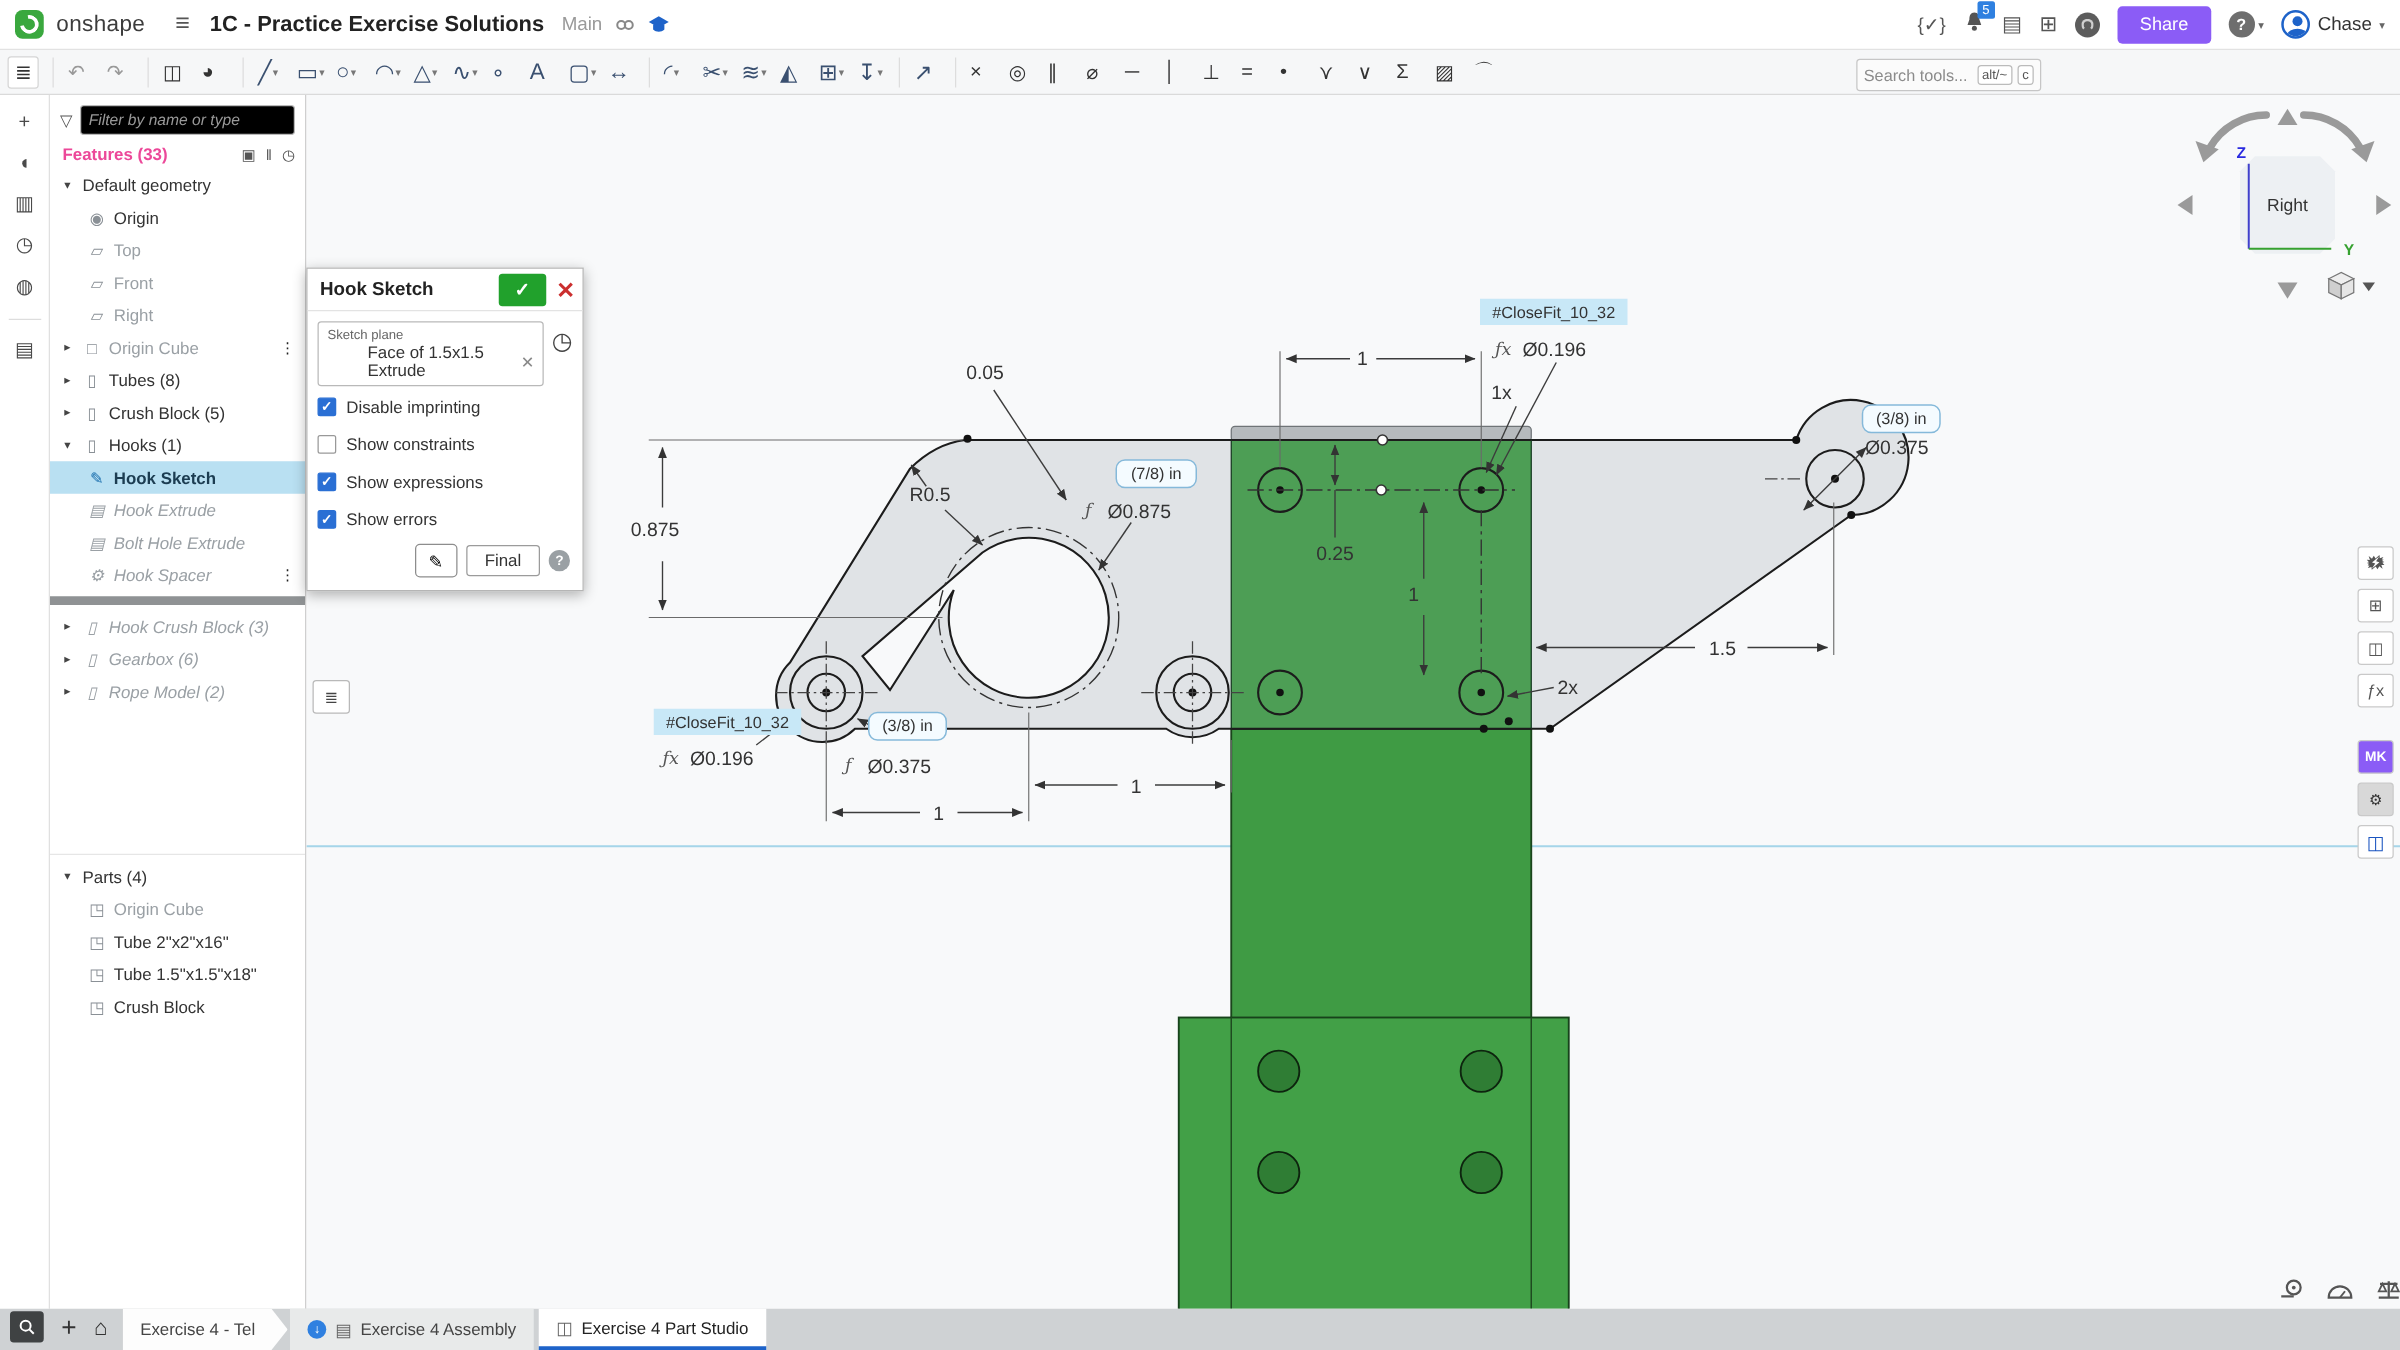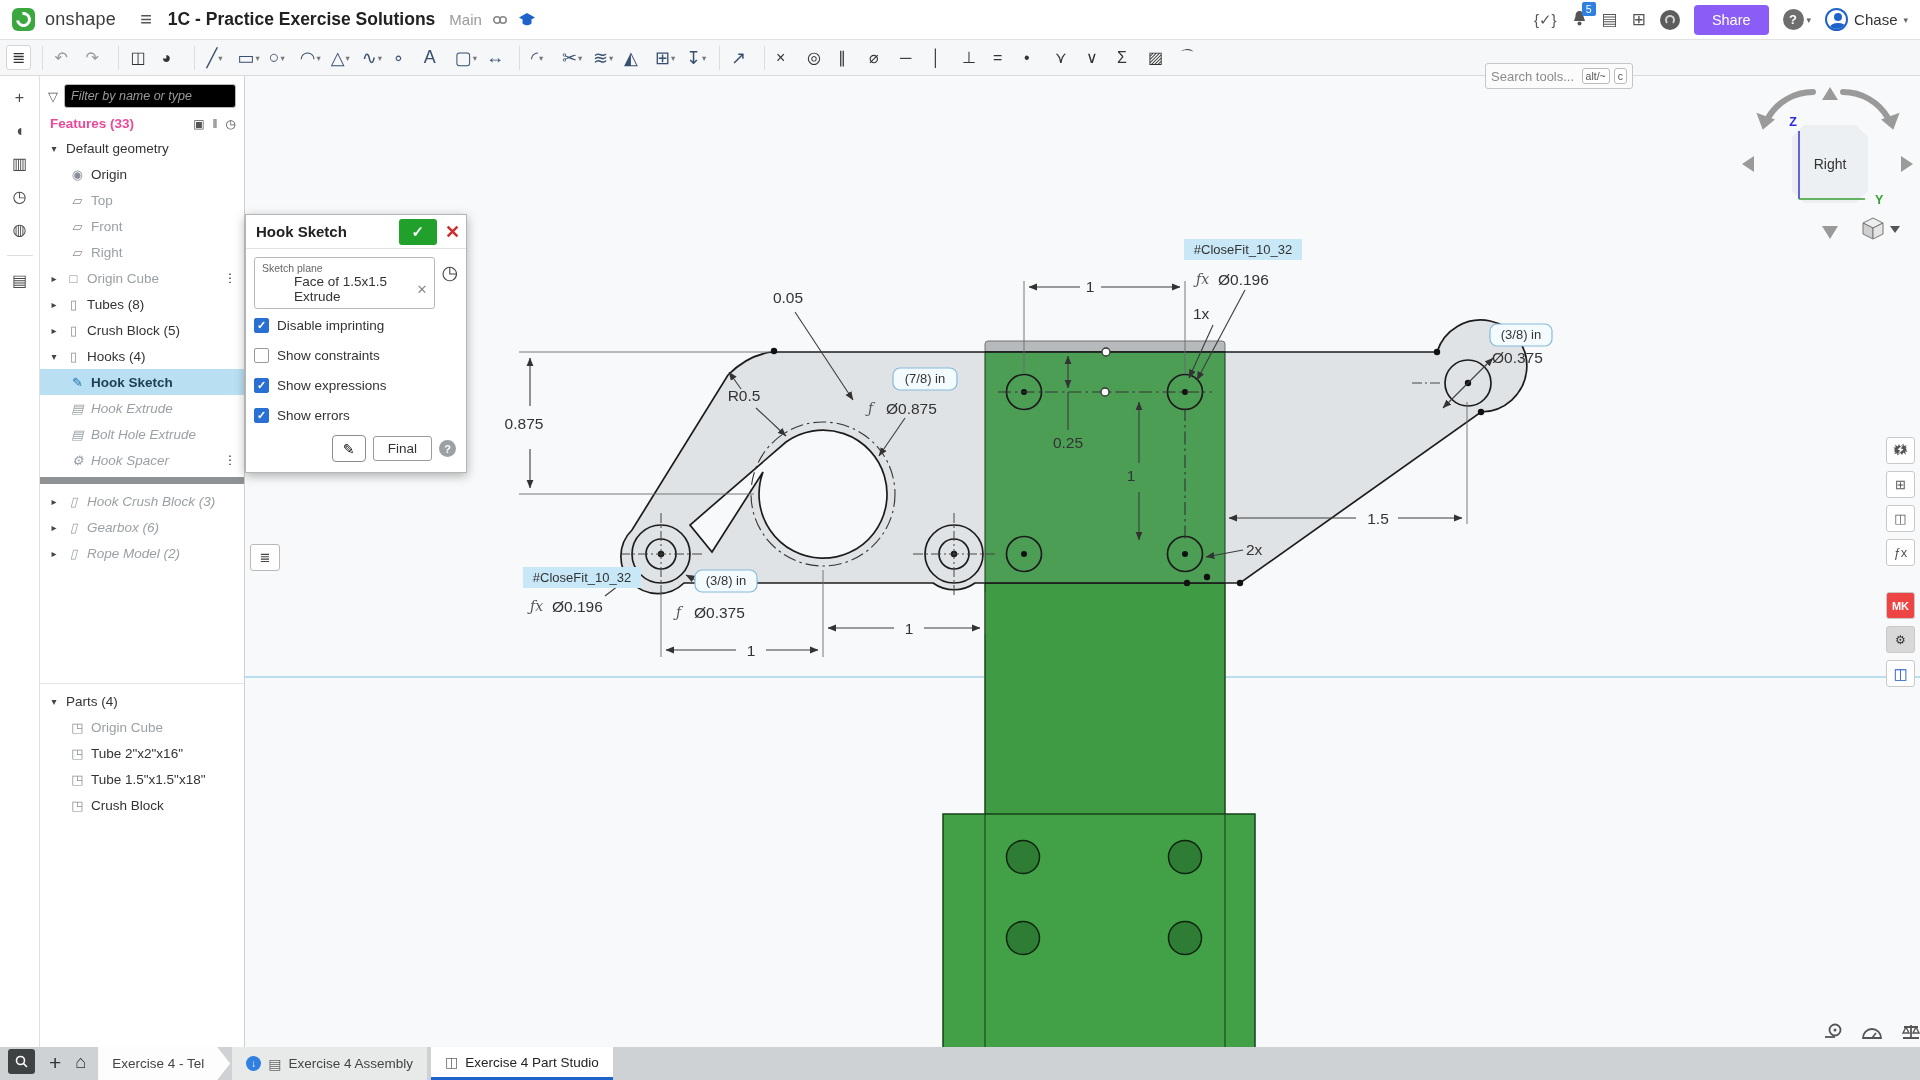--- a/index.html
+++ b/index.html
@@ -27,21 +27,21 @@
   .avatar::after { content:""; position:absolute; bottom:-3px; left:3px; width:16px; height:9px; background:#1e63c9; border-radius:50% 50% 0 0;}
   .username { font-size:15px; color:#333;}
 
   
   #toolbar { position:absolute; left:0; top:40px; width:1920px; height:36px; background:#f6f7f8; border-bottom:1px solid #dadada; display:flex; align-items:center; padding:0 6px; gap:9px; z-index:29;}
   .tbtn { min-width:22px; text-align:center; font-size:18px; color:#3a5070; cursor:pointer; display:flex; align-items:center; gap:1px;}
   .tbtn.k { color:#333; font-size:16px;}
   .car { font-size:8.5px; color:#777;}
   .tsep { width:1px; height:24px; background:#ddd; margin:0 2px;}
   .firsttool { background:#fff; border:1px solid #d5d5d5; border-radius:3px; padding:2px 5px; color:#333;}
-  .tool-search { position:absolute; left:1485px; top:23px; width:148px; height:26px; background:#fbfbfb; border:1px solid #c6c6c6; border-radius:3px; display:flex; align-items:center; padding:0 5px; gap:4px;}
+  .tool-search { position:absolute; left:1485px; top:7px; width:148px; height:26px; background:#fbfbfb; border:1px solid #c6c6c6; border-radius:3px; display:flex; align-items:center; padding:0 5px; gap:4px;}
   .tool-search .ph { color:#8b8b8b; font-size:13px; flex:1;}
   .kbd { border:1px solid #bbb; background:#fff; border-radius:3px; font-size:10.5px; color:#555; padding:1px 3px;}
 
   
   #leftstrip { position:absolute; left:0; top:76px; width:40px; height:971px; background:#fff; border-right:1px solid #e0e0e0; display:flex; flex-direction:column; align-items:center; padding-top:14px; gap:17px; z-index:20;}
   .stripi { font-size:16px; color:#4a4a4a; cursor:pointer; line-height:1;}
   .stripdiv { width:26px; height:1px; background:#ddd;}
 
   
   #fpanel { position:absolute; left:40px; top:76px; width:205px; height:971px; background:#fff; border-right:1px solid #cfcfcf; z-index:20; font-size:13.5px;}
@@ -99,21 +99,21 @@
   .dd { stroke:#333; stroke-width:1.1; fill:none; stroke-dasharray:13 4 2.5 4;}
   .dd2 { stroke:#444; stroke-width:1; fill:none; stroke-dasharray:10 3 2 3;}
   .dim { stroke:#3c3c3c; stroke-width:1.1; fill:none;}
   .ext { stroke:#6a6a6a; stroke-width:0.9; fill:none;}
   .bluebox { fill:#f4fbff; stroke:#85b9da; stroke-width:1.2;}
   .hl { fill:#c8e8f7;}
 
   
   #rstrip { position:absolute; left:1886px; top:437px; width:32px; display:flex; flex-direction:column; gap:7px; z-index:15;}
   .rbtn { width:29px; height:27px; background:#fff; border:1px solid #c9c9c9; border-radius:3px; font-size:13px; color:#555; display:flex; align-items:center; justify-content:center; cursor:pointer;}
-  .rbtn.mk { background:#ef4444; color:#fff; font-weight:bold; font-size:11px;}
+  .rbtn.mk { background:#8b5cf6; color:#fff; font-weight:bold; font-size:11px;}
   .rbtn.rob { background:#d8d8d8; font-size:12px; color:#333;}
   .rbtn.bk { color:#1b55c0; font-size:15px;}
   .rgap { height:12px;}
 
   
   #measrow { position:absolute; left:1822px; top:1022px; display:flex; gap:16px; z-index:15;}
   .micon { cursor:pointer;}
 
   
   #vcube { position:absolute; left:1735px; top:78px; z-index:15;}
@@ -316,21 +316,21 @@
     <span class="flabel">Tubes (8)</span>
   </div>
   <div class="frow">
     <span class="car2">▸</span>
     <span class="ficon">▯</span>
     <span class="flabel">Crush Block (5)</span>
   </div>
   <div class="frow">
     <span class="car2">▾</span>
     <span class="ficon">▯</span>
-    <span class="flabel">Hooks (4)</span>
+    <span class="flabel">Hooks (1)</span>
   </div>
   <div class="frow child sel">
     <span class="ficon blue">✎</span>
     <span class="flabel">Hook Sketch</span>
   </div>
   <div class="frow child ghost">
     <span class="ficon">▤</span>
     <span class="flabel">Hook Extrude</span>
   </div>
   <div class="frow child ghost">

